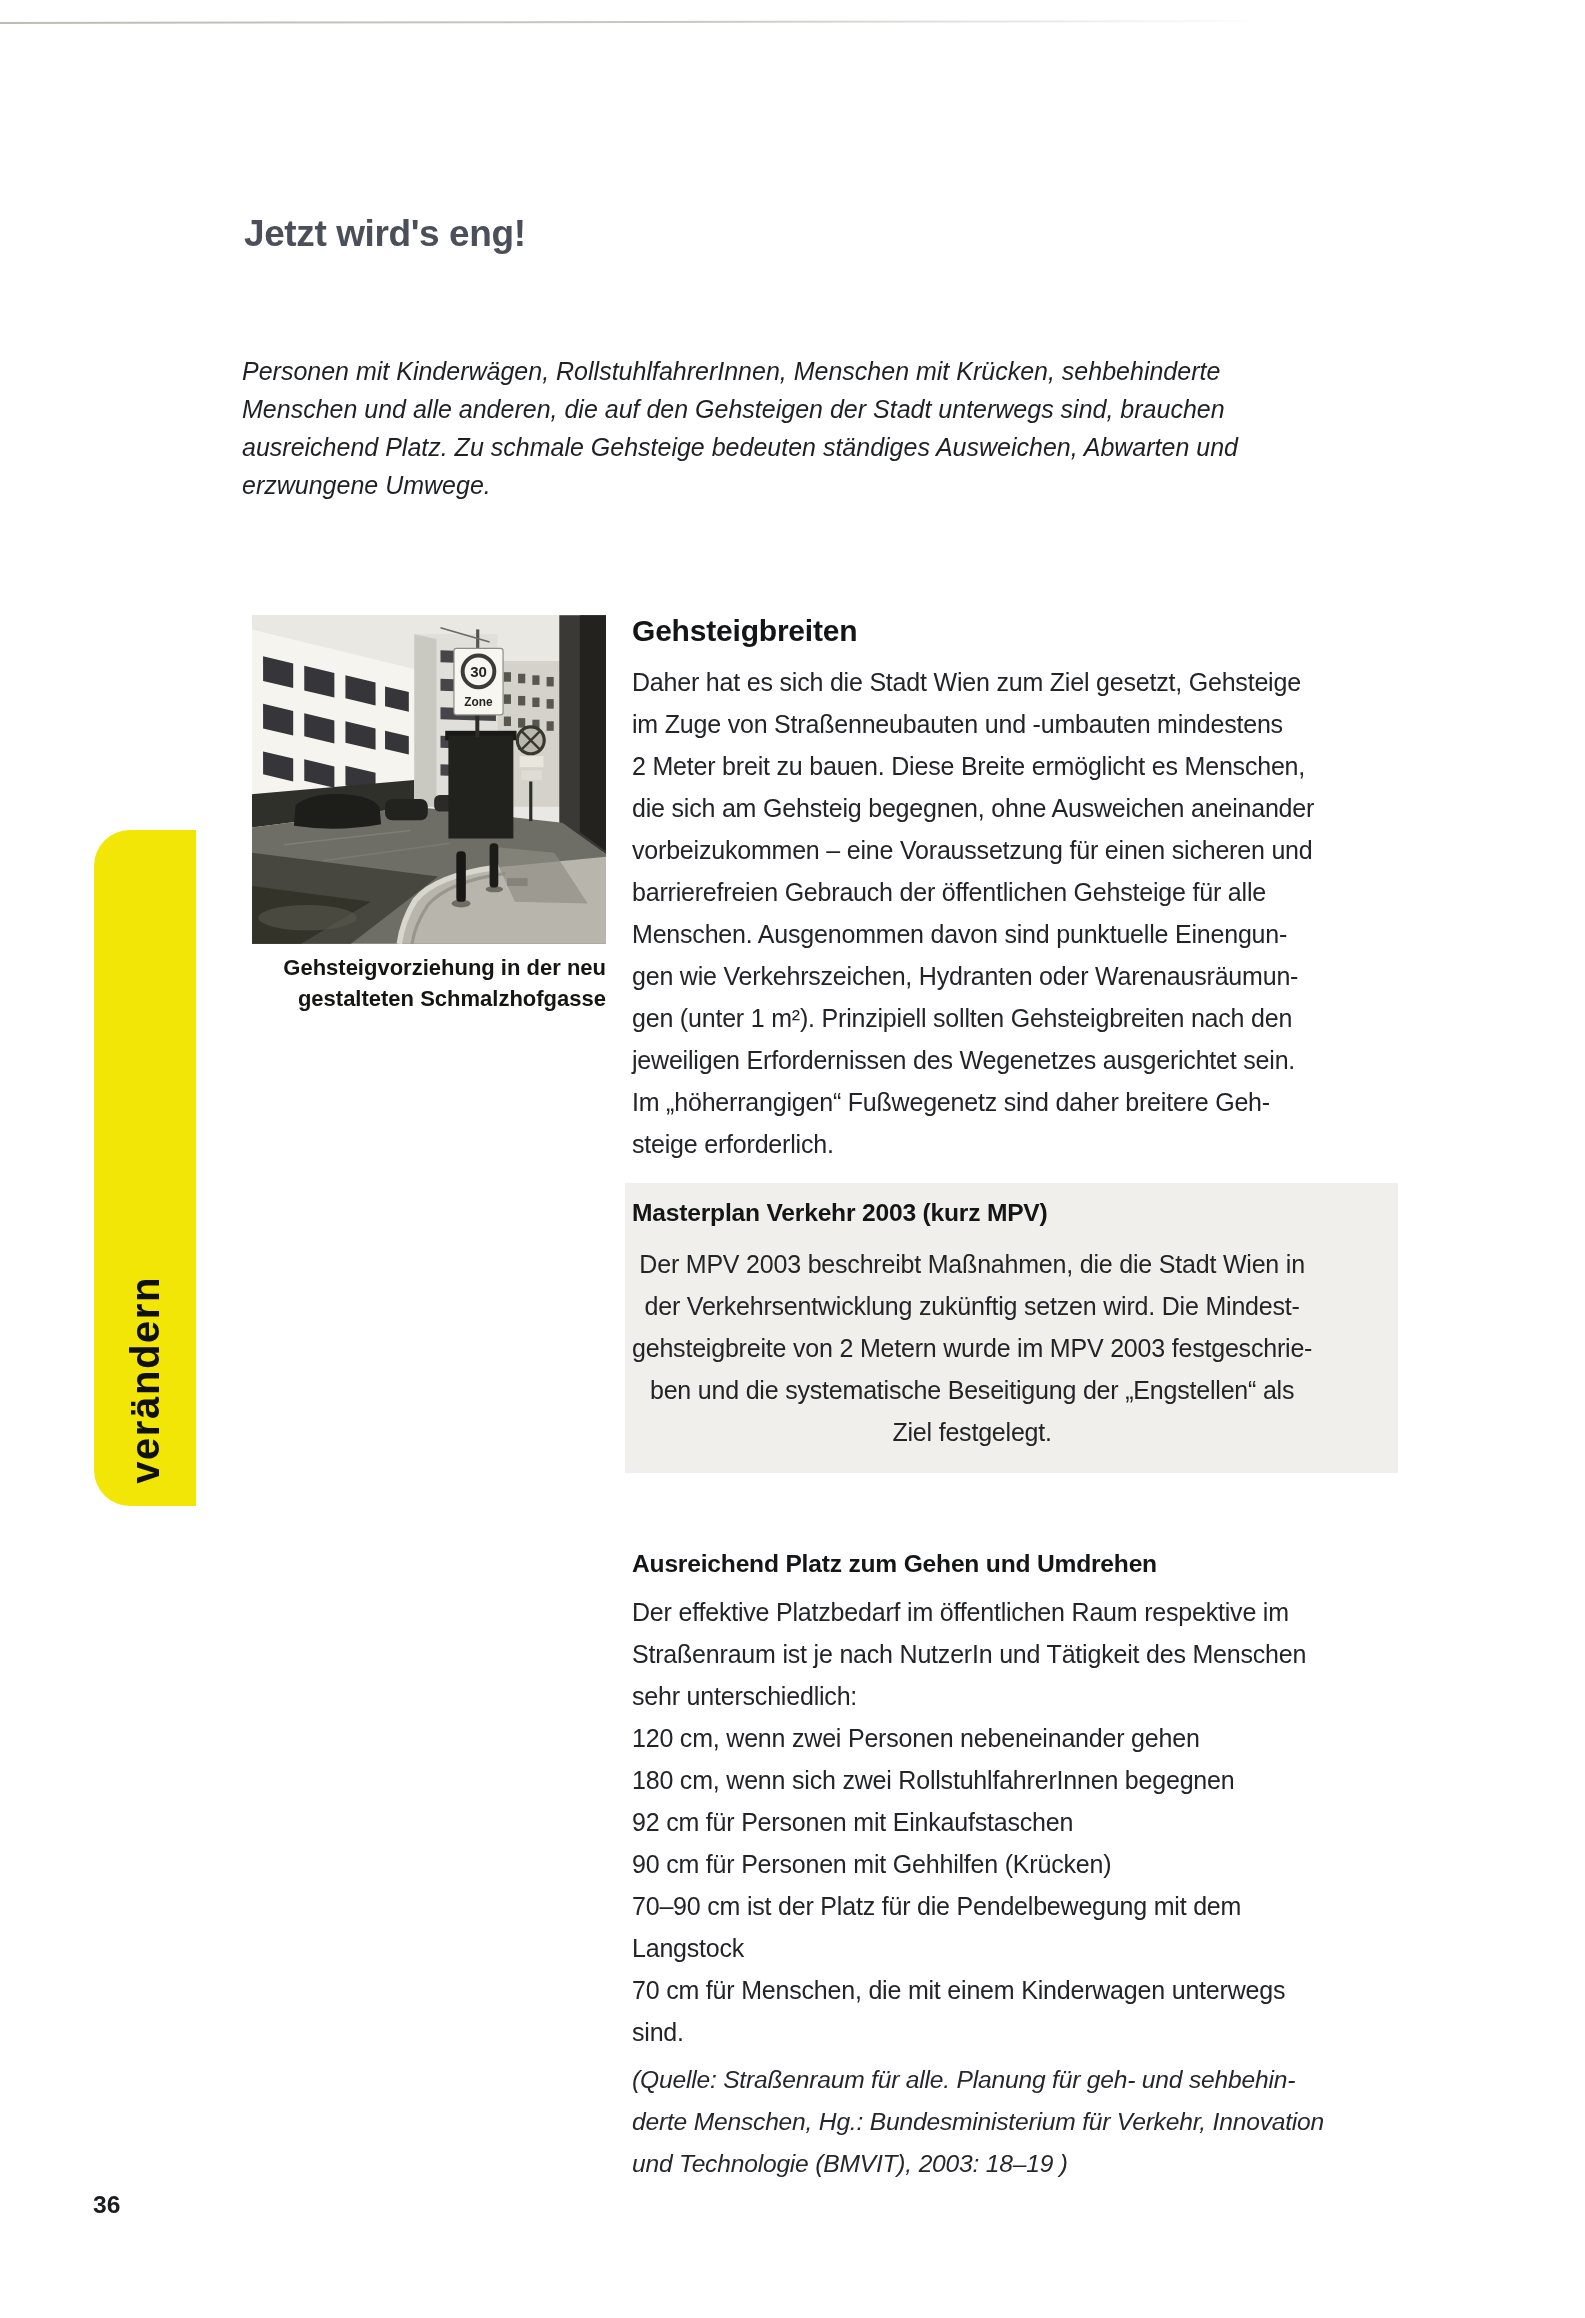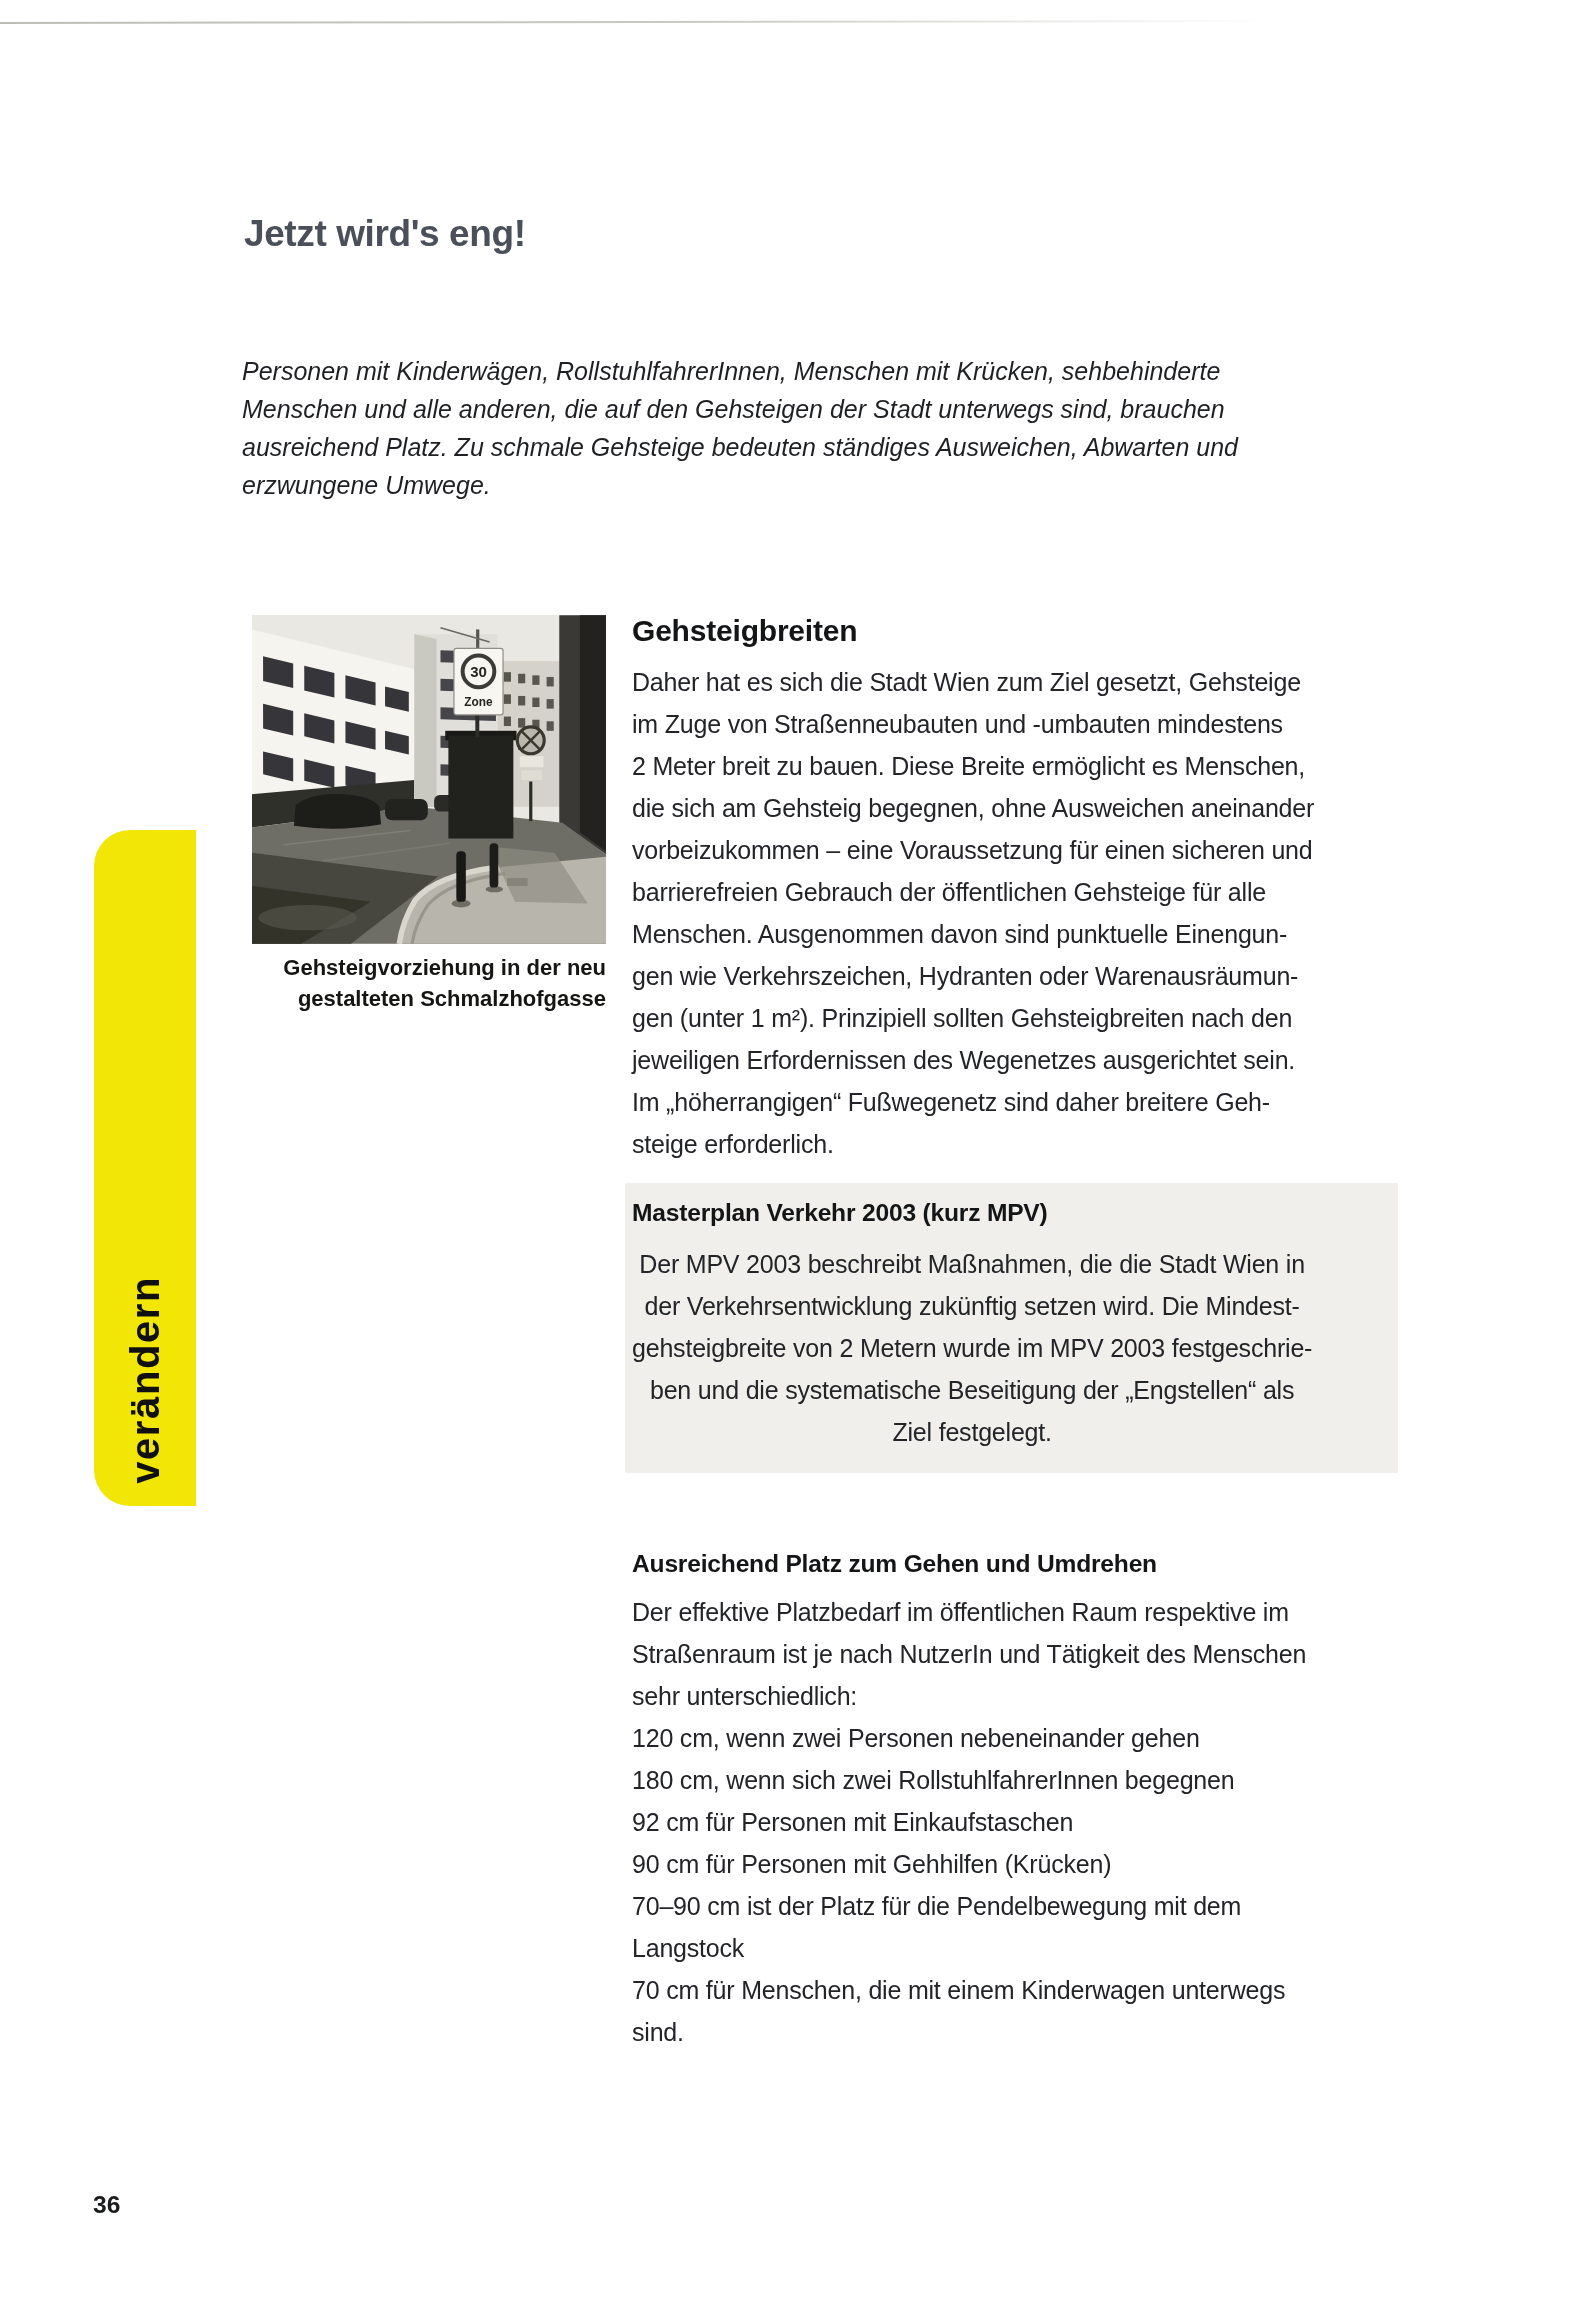--- a/index.html
+++ b/index.html
@@ -194,20 +194,21 @@
 
   <div class="sec-heading-lg">Gehsteigbreiten</div>
   <div class="body-text b1">Daher hat es sich die Stadt Wien zum Ziel gesetzt, Gehsteige<br>im Zuge von Straßenneubauten und -umbauten mindestens<br>2 Meter breit zu bauen. Diese Breite ermöglicht es Menschen,<br>die sich am Gehsteig begegnen, ohne Ausweichen aneinander<br>vorbeizukommen – eine Voraussetzung für einen sicheren und<br>barrierefreien Gebrauch der öffentlichen Gehsteige für alle<br>Menschen. Ausgenommen davon sind punktuelle Einengun-<br>gen wie Verkehrszeichen, Hydranten oder Warenausräumun-<br>gen (unter 1 m²). Prinzipiell sollten Gehsteigbreiten nach den<br>jeweiligen Erfordernissen des Wegenetzes ausgerichtet sein.<br>Im „höherrangigen“ Fußwegenetz sind daher breitere Geh-<br>steige erforderlich.</div>
 
   <div class="gray-box"></div>
   <div class="sec-heading mpv">Masterplan Verkehr 2003 (kurz MPV)</div>
   <div class="body-text b2">Der MPV 2003 beschreibt Maßnahmen, die die Stadt Wien in<br>der Verkehrsentwicklung zukünftig setzen wird. Die Mindest-<br>gehsteigbreite von 2 Metern wurde im MPV 2003 festgeschrie-<br>ben und die systematische Beseitigung der „Engstellen“ als<br>Ziel festgelegt.</div>
 
   <div class="sec-heading platz">Ausreichend Platz zum Gehen und Umdrehen</div>
   <div class="body-text b3">Der effektive Platzbedarf im öffentlichen Raum respektive im<br>Straßenraum ist je nach NutzerIn und Tätigkeit des Menschen<br>sehr unterschiedlich:<br>120 cm, wenn zwei Personen nebeneinander gehen<br>180 cm, wenn sich zwei RollstuhlfahrerInnen begegnen<br>92 cm für Personen mit Einkaufstaschen<br>90 cm für Personen mit Gehhilfen (Krücken)<br>70–90 cm ist der Platz für die Pendelbewegung mit dem<br>Langstock<br>70 cm für Menschen, die mit einem Kinderwagen unterwegs<br>sind.</div>
+  <div class="source-text">(Quelle: Straßenraum für alle. Planung für geh- und sehbehin-<br>derte Menschen, Hg.: Bundesministerium für Verkehr, Innovation<br>und Technologie (BMVIT), 2003: 18–19 )</div>
 
   <div class="side-tab">
     <span class="side-tab-label">verändern</span>
   </div>
 
   <div class="page-number">36</div>
 
 </div>
 
 

